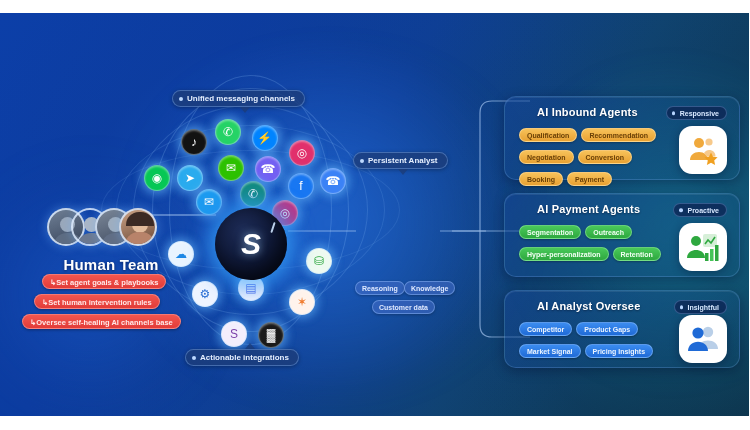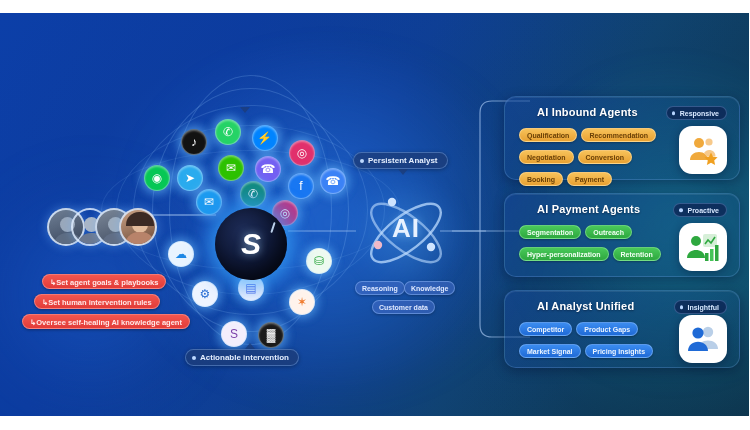--- a/index.html
+++ b/index.html
@@ -331,38 +331,28 @@
           <span class="glyph">▓</span>
         </div>
       </div>
 
     <div class="core-halo"></div>
     <div class="core">
       <span class="core-letter">S</span>
       <span class="core-tick"></span>
     </div>
 
-    <div class="atom">
-      <div class="atom-glow"></div>
-      <svg width="96" height="96" viewBox="0 0 96 96" style="position:absolute;left:0;top:0;">
-        <ellipse cx="48" cy="48" rx="42" ry="17" fill="none" stroke="rgba(190,220,255,0.75)" stroke-width="2.4" transform="rotate(-38 48 48)"></ellipse>
-        <ellipse cx="48" cy="48" rx="42" ry="17" fill="none" stroke="rgba(190,220,255,0.6)" stroke-width="2.4" transform="rotate(38 48 48)"></ellipse>
-        <circle cx="34" cy="17" r="4.2" fill="#cfe4ff"></circle>
-        <circle cx="20" cy="60" r="4.2" fill="#f0b9c8"></circle>
-        <circle cx="73" cy="62" r="4.2" fill="#cfe4ff"></circle>
-      </svg>
-      <div class="atom-label">AI</div>
-    </div>
-
+
+    <div class="chip unified">Unified messaging channels</div>
     <div class="chip-caret caret-down" style="left:240px;top:94px;"></div>
 
     <div class="chip memory">Persistent Analyst</div>
     <div class="chip-caret caret-down" style="left:398px;top:156px;"></div>
 
-    <div class="chip actions">Actionable intervention</div>
+    <div class="chip actions">Actionable integrations</div>
     <div class="chip-caret caret-up" style="left:245px;top:330px;"></div>
 
     <div class="minichip m1">Reasoning</div>
     <div class="minichip m2">Knowledge</div>
     <div class="minichip m3">Customer data</div>
 
     <div class="avatars">
       <div class="av" style="left:0px;  background:linear-gradient(160deg,#6f7f95,#39465c);">
         <i style="left:11px;top:7px;width:15px;height:15px;background:#9aa8bb;"></i>
         <i style="left:4px;top:23px;width:30px;height:18px;background:#5d6c82;border-radius:14px 14px 0 0;"></i>
@@ -374,23 +364,24 @@
       <div class="av" style="left:48px; background:linear-gradient(160deg,#7b8798,#424e63);">
         <i style="left:11px;top:7px;width:15px;height:15px;background:#9faebf;"></i>
         <i style="left:4px;top:23px;width:30px;height:18px;background:#616e85;border-radius:14px 14px 0 0;"></i>
       </div>
       <div class="av" style="left:72px; background:linear-gradient(160deg,#c9a184,#6d4a38);">
         <i style="left:11px;top:6px;width:16px;height:17px;background:#e2bb9c;"></i>
         <i style="left:5px;top:2px;width:28px;height:14px;background:#3b2a24;border-radius:13px 13px 0 0;"></i>
         <i style="left:3px;top:22px;width:32px;height:18px;background:#b8836a;border-radius:15px 15px 0 0;"></i>
       </div>
     </div>
+    <div class="team-title">Human Team</div>
     <div class="pill-red p1">↳Set agent goals &amp; playbooks</div>
     <div class="pill-red p2">↳Set human intervention rules</div>
-    <div class="pill-red p3">↳Oversee self-healing AI knowledge agent</div>
+    <div class="pill-red p3">↳Oversee self-healing AI channels base</div>
 
     <svg class="connector" viewBox="0 0 90 260">
       <path d="M 0 148 L 40 148 M 40 148 L 40 30 Q 40 18 52 18 L 90 18
                M 40 148 L 90 148
                M 40 148 L 40 242 Q 40 254 52 254 L 90 254" fill="none" stroke="rgba(185,215,255,0.6)" stroke-width="1.2"></path>
     </svg>
 
     <div class="panel p-inbound">
       <div class="panel-title">AI Inbound Agents</div>
       <div class="badge">Responsive</div>
@@ -417,21 +408,21 @@
           <circle cx="10" cy="11" r="5" fill="#2ea83f"></circle>
           <path d="M1 28c0-5 4-8 9-8s9 3 9 8z" fill="#2ea83f"></path>
           <rect x="19" y="23" width="3.5" height="8" fill="#2ea83f"></rect>
           <rect x="24" y="19" width="3.5" height="12" fill="#45c457"></rect>
           <rect x="29" y="15" width="3.5" height="16" fill="#2ea83f"></rect>
         </svg>
       </div>
     </div>
 
     <div class="panel p-analyst">
-      <div class="panel-title">AI Analyst Unified</div>
+      <div class="panel-title">AI Analyst Oversee</div>
       <div class="badge">Insightful</div>
       <div class="tags" style="width:170px;"><span class="tag blue">Competitor</span><span class="tag blue">Product Gaps</span><span class="tag blue">Market Signal</span><span class="tag blue">Pricing Insights</span></div>
       <div class="panel-icon">
         <svg width="34" height="34" viewBox="0 0 34 34">
           <circle cx="22" cy="10" r="5.2" fill="#b9cfe8"></circle>
           <path d="M12 27c0-5.2 4.5-8.6 10-8.6s10 3.4 10 8.6z" fill="#b9cfe8"></path>
           <circle cx="12" cy="11" r="5.6" fill="#1f6ad6"></circle>
           <path d="M2 29c0-5.6 4.6-9.2 10-9.2s10 3.6 10 9.2z" fill="#1f6ad6"></path>
         </svg>
       </div>

